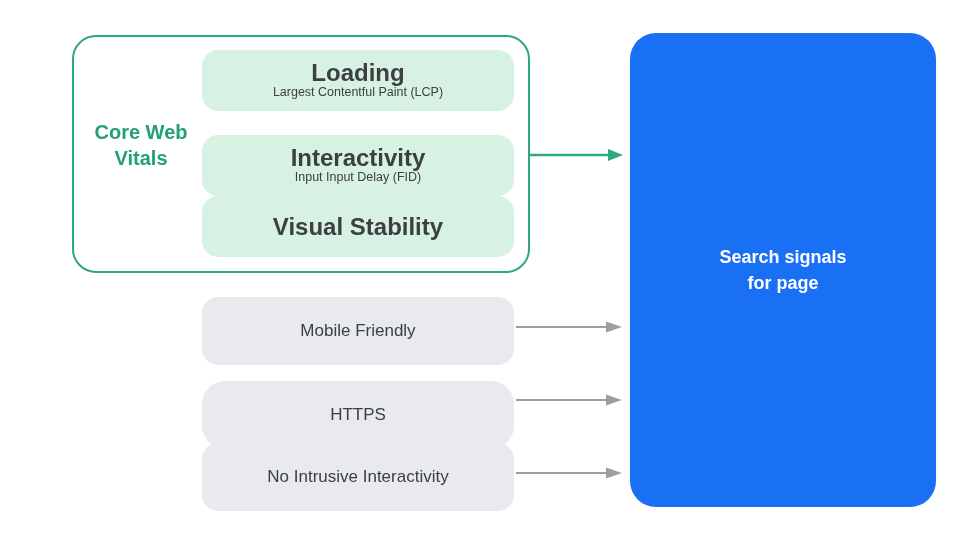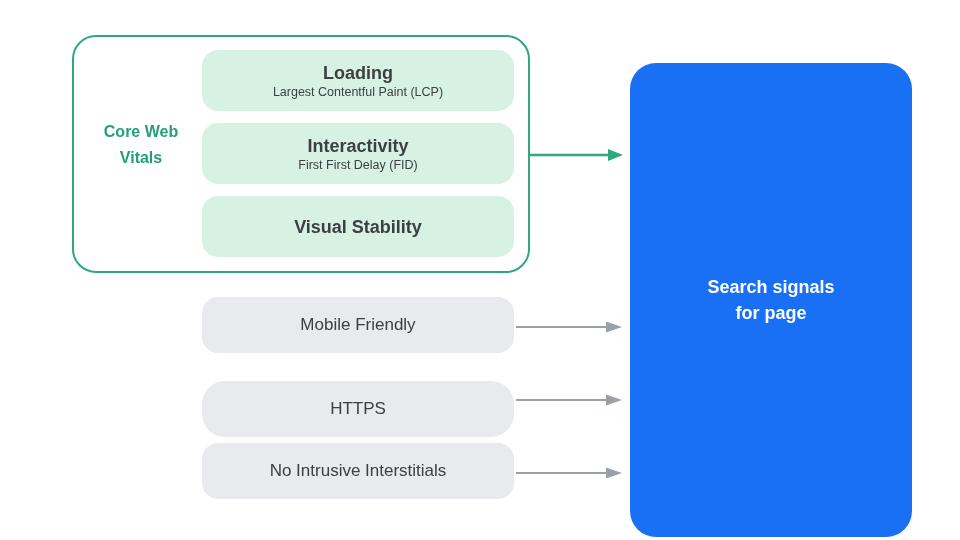--- a/index.html
+++ b/index.html
@@ -21,47 +21,46 @@
   }
   
   .cwv-group{
     position:absolute;left:72px;top:35px;width:458px;height:238px;
     border:2px solid var(--green-border);border-radius:24px;
     box-sizing:border-box;background:var(--background);
   }
   .cwv-label{
     position:absolute;left:85px;top:119px;width:112px;
     text-align:center;color:var(--green-text);
-    font-size:16px;font-weight:700;line-height:26px;
+    font-size:20px;font-weight:700;line-height:26px;
   }
   
   .card{
     position:absolute;left:202px;width:312px;
     border-radius:16px;display:flex;flex-direction:column;
     align-items:center;justify-content:center;text-align:center;
     box-sizing:border-box;
   }
   .vital-card{background:var(--green-fill);height:61px;}
-  .vital-0{top:50px;} .vital-1{top:123px;justify-content:center;} .vital-2{top:196px;}
+  .vital-0{top:50px;} .vital-1{top:135px;justify-content:center;} .vital-2{top:196px;}
   .vital-title{
-    color:var(--dark-text);font-size:18px;font-weight:700;line-height:22px;
+    color:var(--dark-text);font-size:24px;font-weight:700;line-height:22px;
   }
   .vital-subtitle{
     color:var(--dark-text);font-size:12.5px;font-weight:400;line-height:16px;
   }
-  .signal-card{background:var(--gray-fill);height:56px;}
+  .signal-card{background:var(--gray-fill);height:68px;}
   .signal-0{top:297px;} .signal-1{top:381px;border-radius:23px;} .signal-2{top:443px;}
   .signal-label{color:var(--dark-text);font-size:17px;font-weight:400;}
   
   .result-card{
-    position:absolute;left:630px;top:33px;width:282px;height:474px;
+    position:absolute;left:630px;top:33px;width:306px;height:474px;
     background:var(--blue-fill);border-radius:26px;
     display:flex;flex-direction:column;align-items:center;justify-content:center;
     text-align:center;
-    margin-top:30px;
   }
   .result-line{
     display:block;color:var(--white-text);
     font-size:18px;font-weight:700;line-height:26px;
   }
   
   .arrow{position:absolute;height:20px;}
   .arrow-green{color:var(--green-border);left:530px;top:145px;width:100px;}
   .arrow-gray{color:var(--arrow-gray);left:516px;width:110px;}
   .arrow-y0{top:317px;} .arrow-y1{top:390px;} .arrow-y2{top:463px;}
@@ -76,37 +75,37 @@
 
   <div class="cwv-label">Core Web Vitals</div>
 
   <div class="card vital-card vital-0">
     <div class="vital-title">Loading</div>
     <div class="vital-subtitle">Largest Contentful Paint (LCP)</div>
   </div>
 
   <div class="card vital-card vital-1">
     <div class="vital-title">Interactivity</div>
-    <div class="vital-subtitle">First First Delay (FID)</div>
+    <div class="vital-subtitle">Input Input Delay (FID)</div>
   </div>
 
   <div class="card vital-card vital-2">
     <div class="vital-title">Visual Stability</div>
   </div>
 
   <div class="card signal-card signal-0">
     <div class="signal-label">Mobile Friendly</div>
   </div>
 
   <div class="card signal-card signal-1">
     <div class="signal-label">HTTPS</div>
   </div>
 
   <div class="card signal-card signal-2">
-    <div class="signal-label">No Intrusive Interstitials</div>
+    <div class="signal-label">No Intrusive Interactivity</div>
   </div>
 
   <div class="arrow arrow-green">
     <svg viewBox="0 0 100 20" xmlns="http://www.w3.org/2000/svg" aria-hidden="true">
       <line x1="0" y1="10" x2="80" y2="10" stroke="currentColor" stroke-width="2.5"></line>
       <path d="M78 4 L93 10 L78 16 Z" fill="currentColor"></path>
     </svg>
   </div>
 
   <div class="arrow arrow-gray arrow-y0">

